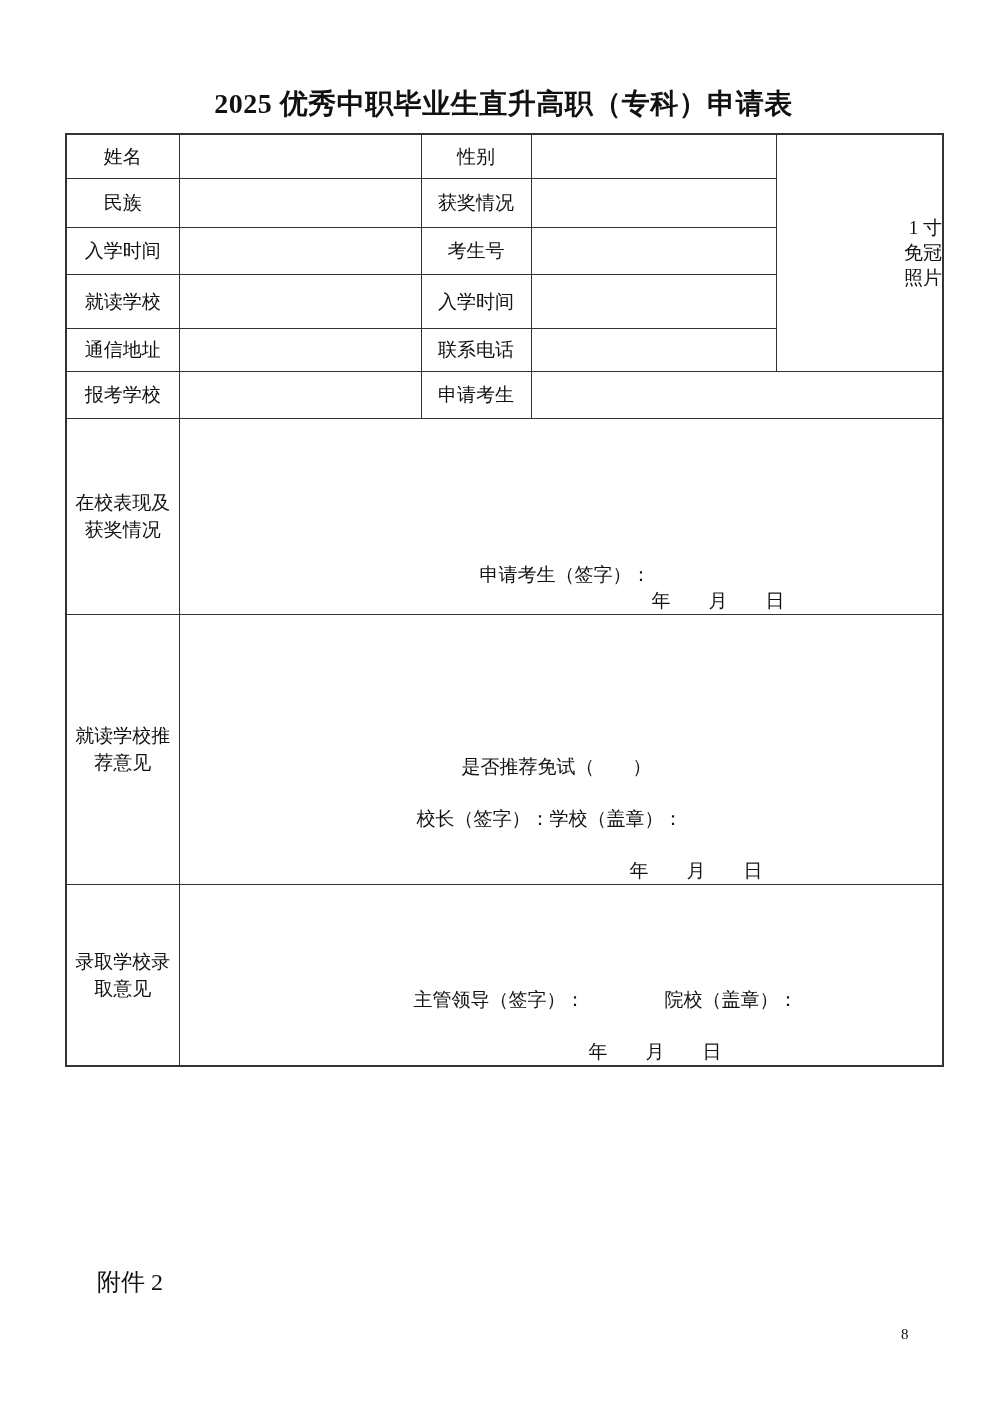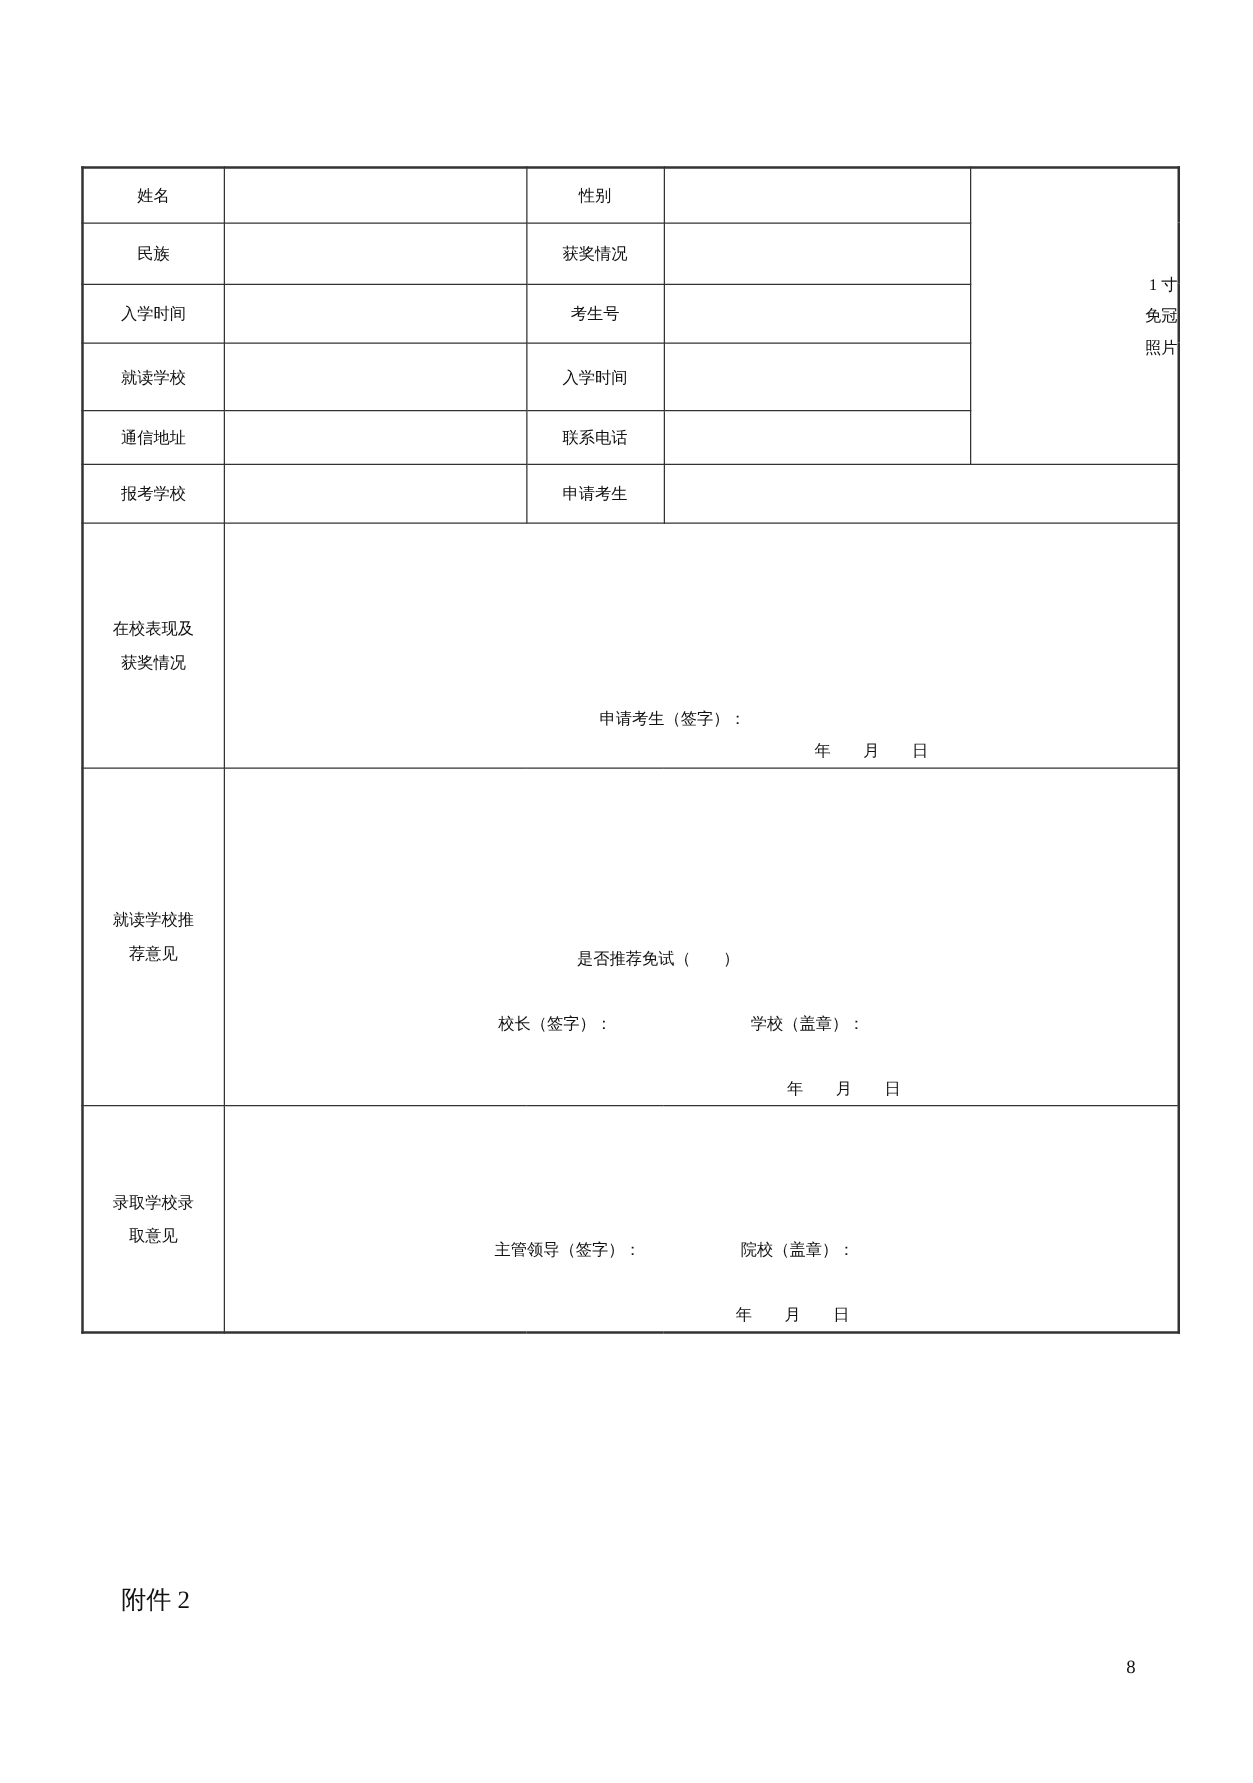--- a/index.html
+++ b/index.html
@@ -25,21 +25,21 @@
   table.form-table{
     position:absolute;
     left:65px;top:133px;
     width:877px;
     border-collapse:collapse;
     table-layout:fixed;
     border:2px solid #333;
   }
   table.form-table td{
     border:1px solid #333;
-    font-size:13px;
+    font-size:19px;
     padding:0;
     overflow:hidden;
   }
   td.lbl{
     text-align:center;
     vertical-align:middle;
     line-height:27px;
     padding:0 2px;
   }
   td.val{
@@ -55,33 +55,34 @@
     text-align:left;
     padding:0 0 4px 0;
   }
   .cline{
     line-height:26px;
     white-space:pre;
   }
   .attachment{
     position:absolute;
     left:97px;top:1266px;
-    font-size:20px;
+    font-size:24px;
   }
   .page-number{
     position:absolute;
     left:901px;top:1326px;
     font-size:15px;
   }
 </style>
 </head>
 <body>
 
 <div class="page">
 
+  <h1 class="doc-title">2025 优秀中职毕业生直升高职（专科）申请表</h1>
 
   <table class="form-table">
     <colgroup>
       <col style="width:113px">
       <col style="width:242px">
       <col style="width:110px">
       <col style="width:245px">
       <col style="width:167px">
     </colgroup>
     <tbody>
@@ -141,21 +142,21 @@
       </tr>
 
       <tr style="height:270px">
         <td class="lbl">
           <span>就读学校推</span><br>
           <span>荐意见</span>
         </td>
         <td class="content" colspan="4">
           <div class="cline" style="padding-left:282px">是否推荐免试（　　）</div>
           <div class="cline" style="padding-left:180px">
-            <span>校长（签字）：</span><span style="margin-left:111px">学校（盖章）：</span>
+            <span>校长（签字）：</span><span style="">学校（盖章）：</span>
           </div>
           <div class="cline" style="padding-left:450px">年　　月　　日</div>
         </td>
       </tr>
 
       <tr style="height:182px">
         <td class="lbl">
           <span>录取学校录</span><br>
           <span>取意见</span>
         </td>

